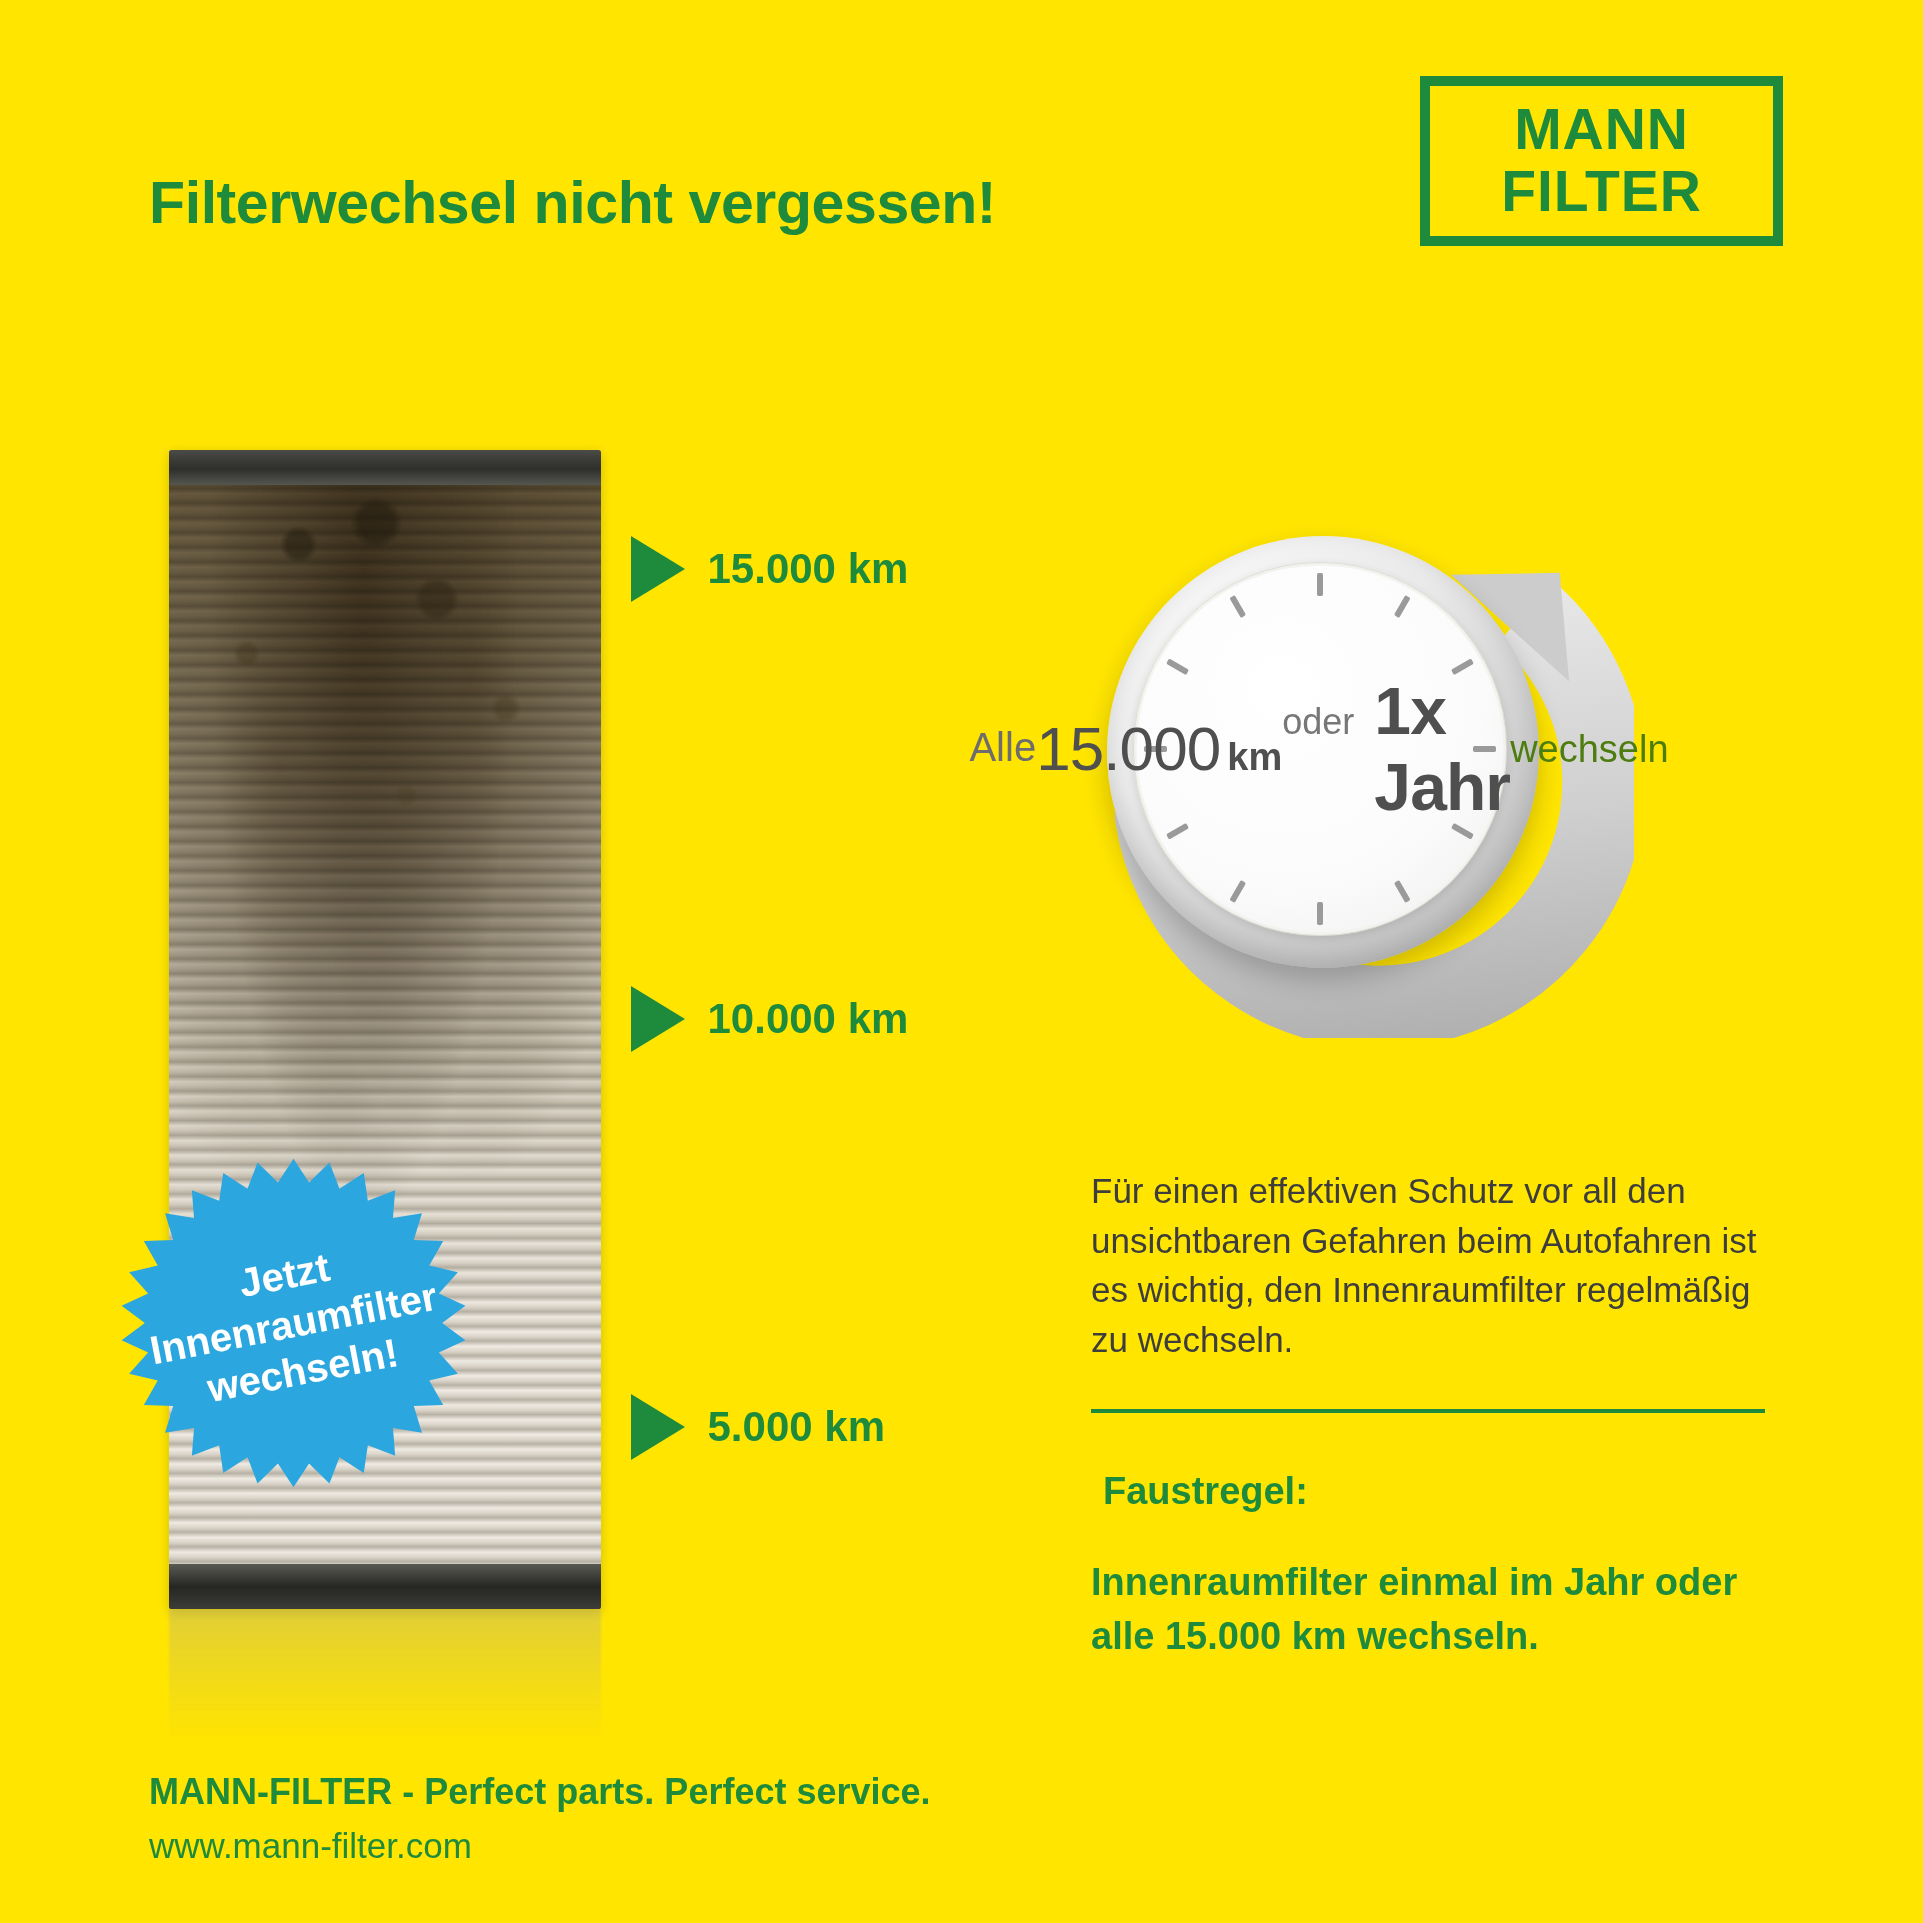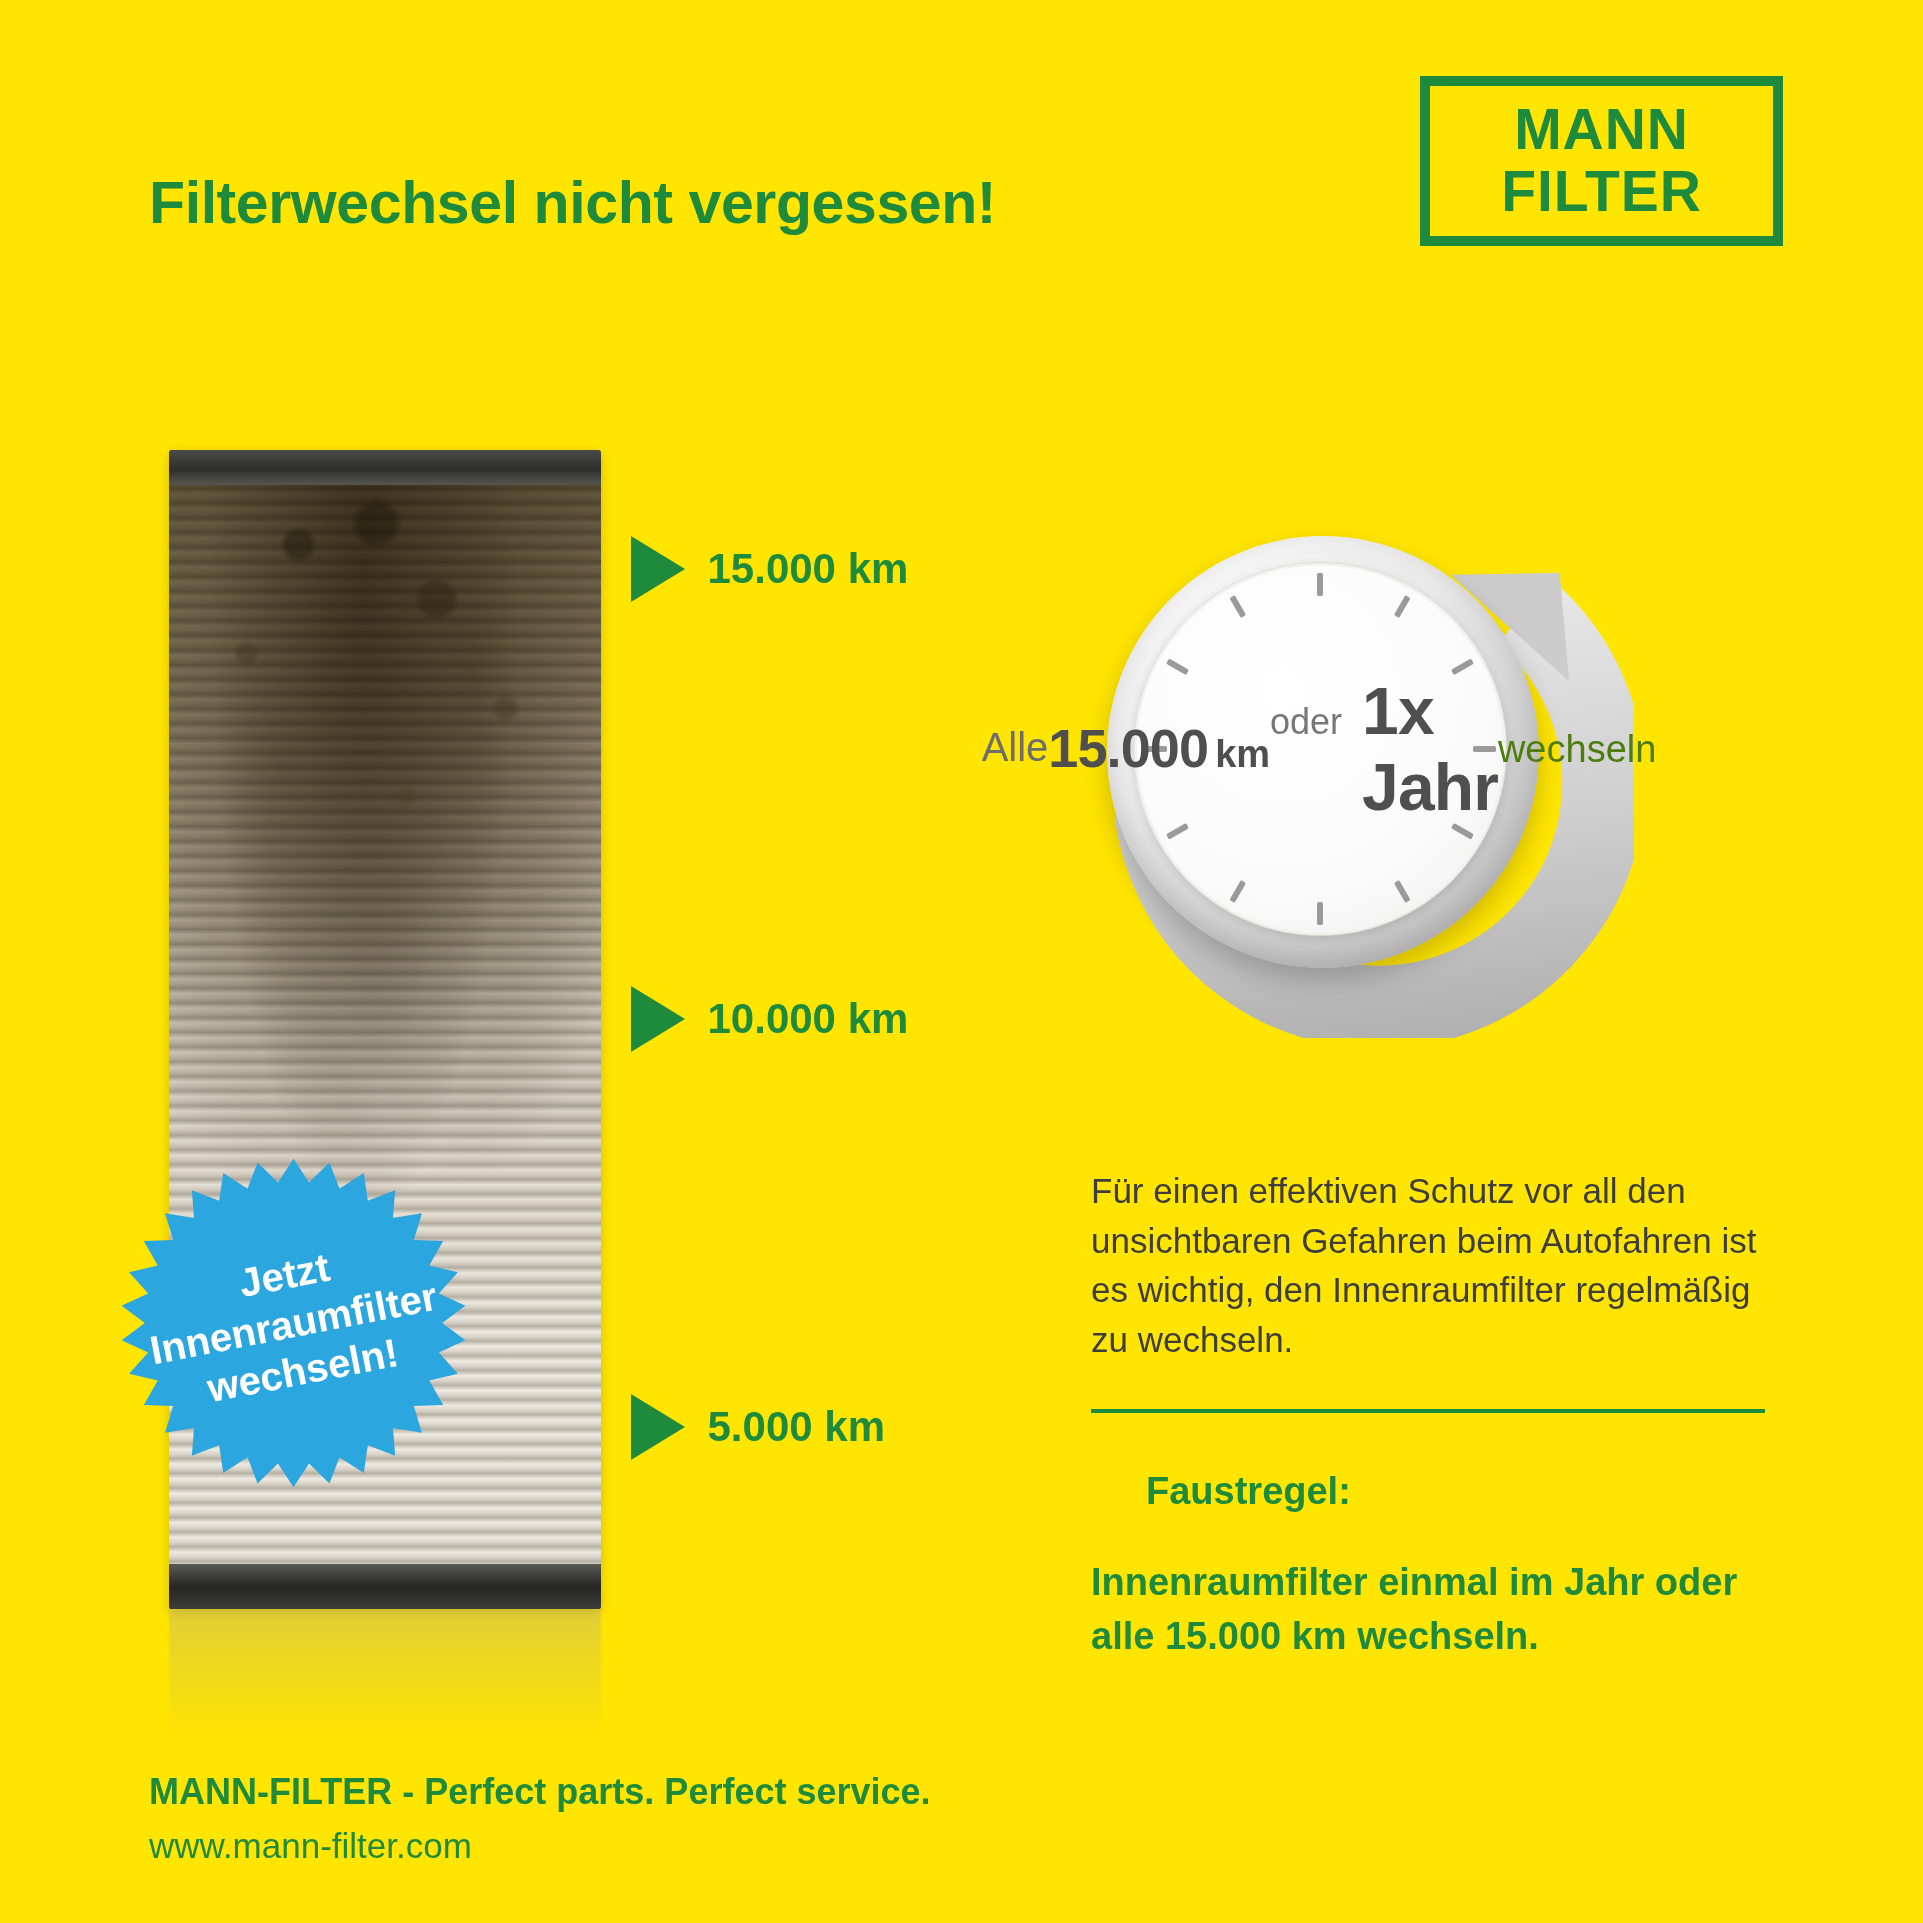--- a/index.html
+++ b/index.html
@@ -228,21 +228,21 @@
     width: 372px; height: 372px;
     display: flex;
     flex-direction: row;
     align-items: center;
     justify-content: center;
     color: #6f6f6f;
     pointer-events: none;
   }
   .ct-alle { font-size: 40px; font-weight: normal; color: #6d6d6d; line-height: 1; margin-bottom: 1.7px;}
   .ct-km { display: flex; align-items: baseline; gap: 7px; color: #4f4f4f; }
-  .ct-km .num { font-size: 54px; font-weight: bold; letter-spacing: -0.9px; }
+  .ct-km .num { font-size: 62px; font-weight: normal; letter-spacing: -0.9px; }
   .ct-km .unit { font-size: 38px; font-weight: bold; }
   .ct-jahr { display: flex; align-items: baseline; gap: 20px; margin-top: 1.7px; }
   .ct-jahr .oder { font-size: 36px; color: #777; }
   .ct-jahr .big { font-size: 66px; font-weight: bold; color: #4f4f4f; letter-spacing: -0.9px;}
   .ct-wechseln { font-size: 38px; color: #4d7c0f; margin-top: 3.5px; }
 
   
   .body-text {
     position: absolute;
     left: 1091px;
@@ -255,21 +255,21 @@
   .divider {
     position: absolute;
     left: 1091px;
     top: 1409px;
     width: 674px;
     height: 4.3px;
     background: #1E8A3C;
   }
   .rule-title {
     position: absolute;
-    left: 1146px;
+    left: 1103px;
     top: 1470px;
     font-size: 38px;
     font-weight: bold;
     color: #1E8A3C;
   }
   .rule-body {
     position: absolute;
     left: 1091px;
     top: 1556px;
     width: 709px;

